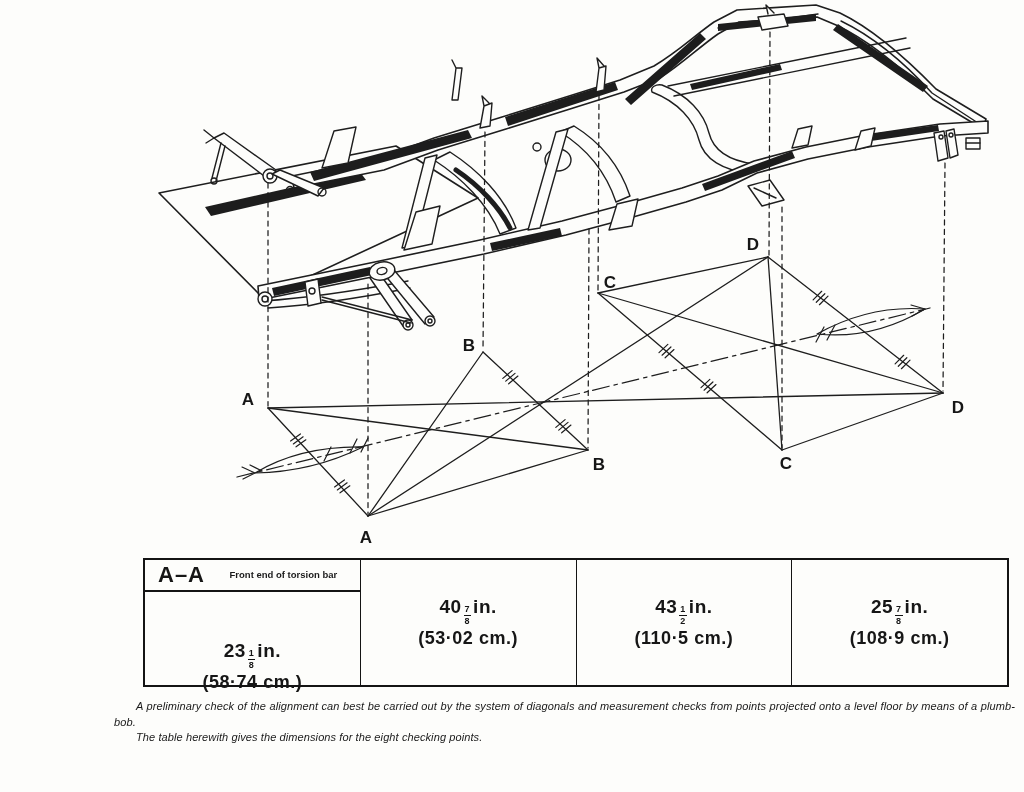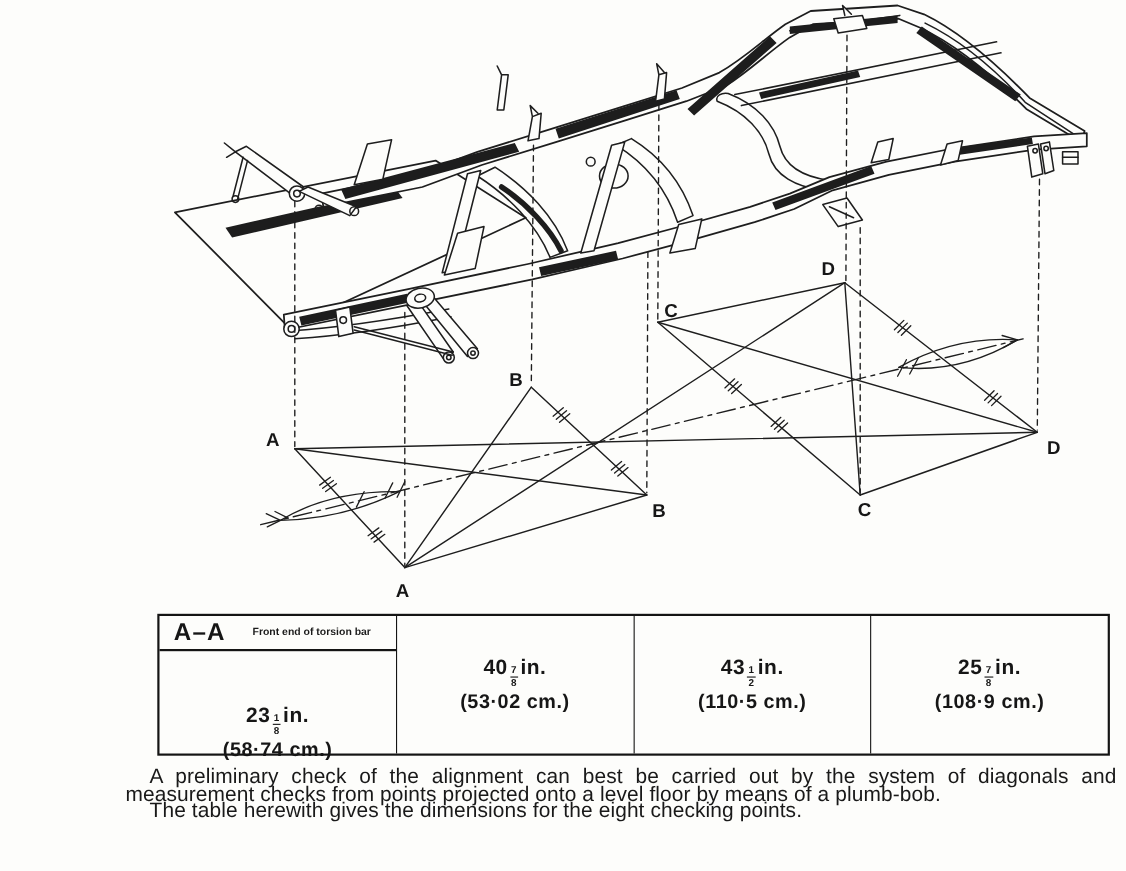--- a/index.html
+++ b/index.html
@@ -20,22 +20,22 @@
   .val{flex:1;display:flex;flex-direction:column;align-items:center;justify-content:center;gap:2px;}
   .inches{font-size:19px;font-weight:bold;letter-spacing:.5px;}
   .metric{font-size:18px;font-weight:bold;letter-spacing:.5px;}
   .frac{display:inline-flex;flex-direction:column;align-items:center;font-size:9px;line-height:1;
         vertical-align:1px;margin:0 2px;font-weight:bold;}
   .frac .n{border-bottom:1.2px solid #141414;padding:0 1px 1px;}
   .frac .d{padding-top:1px;}
 
   
   .notes{position:absolute;left:114px;top:699px;width:901px;}
-  .note{margin:0;font-size:19px;line-height:15.6px;text-align:justify;text-indent:22px;
-        color:#191919;letter-spacing:.1px;}
+  .note{margin:0;font-size:11px;line-height:15.6px;text-align:justify;text-indent:22px;
+        color:#191919;letter-spacing:.1px;font-style:italic;}
 </style>
 </head>
 <body>
 
 <div class="page">
 
   <svg class="figure" viewBox="0 0 1024 792" fill="none" stroke="#1e1e1e" stroke-width="1.4" stroke-linecap="round" stroke-linejoin="round">
 
     <g>
 

